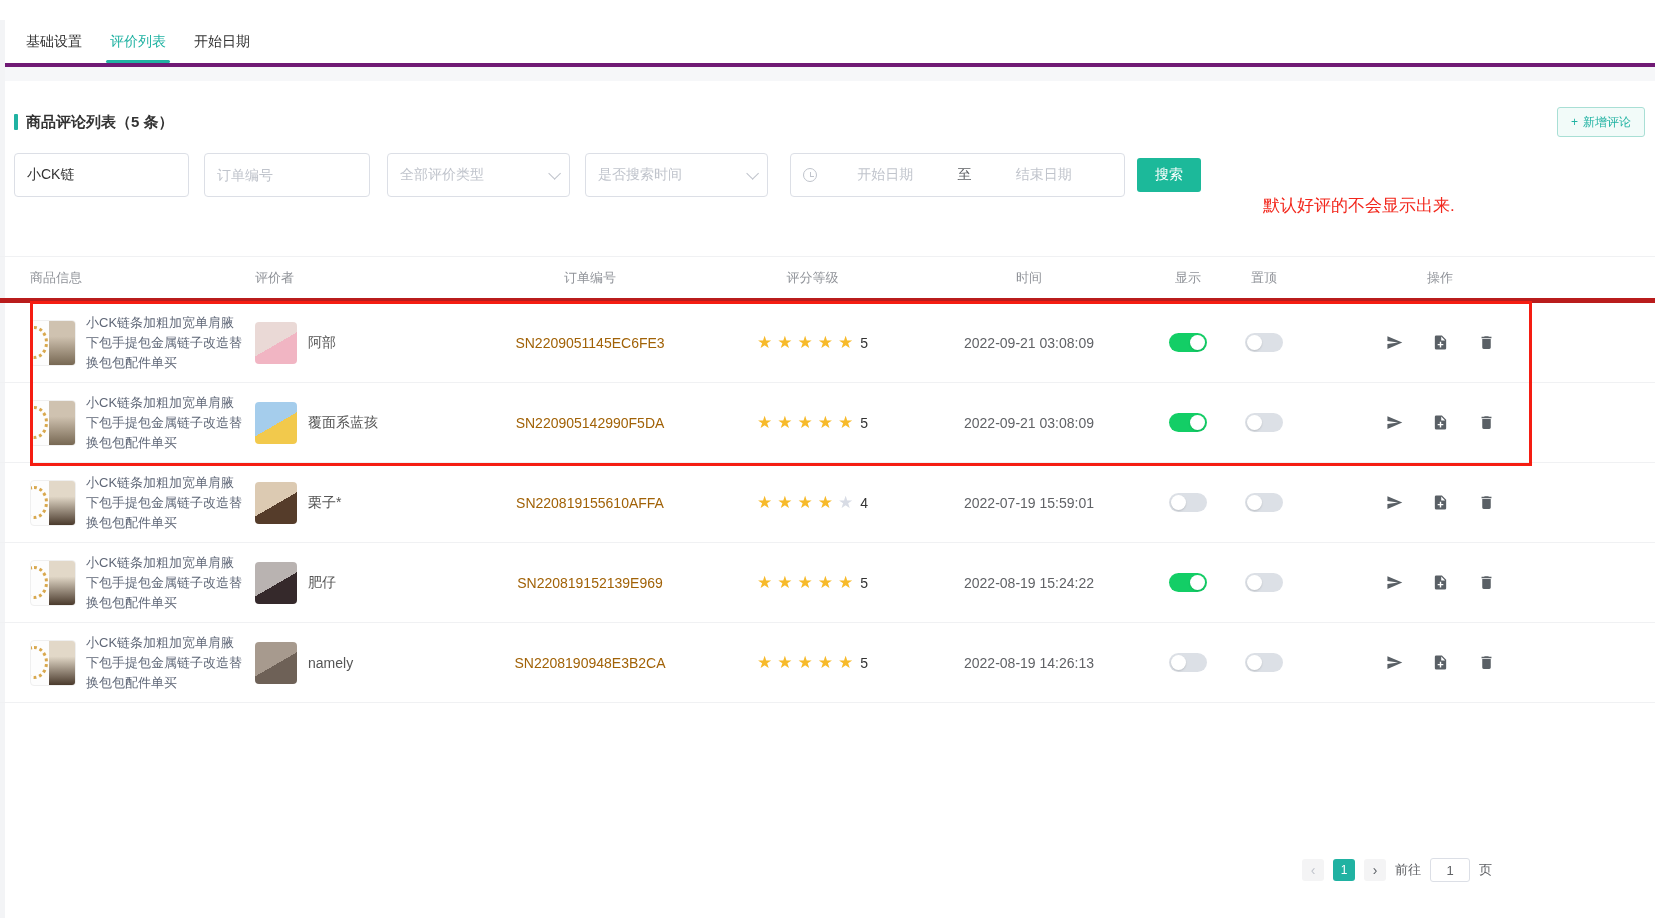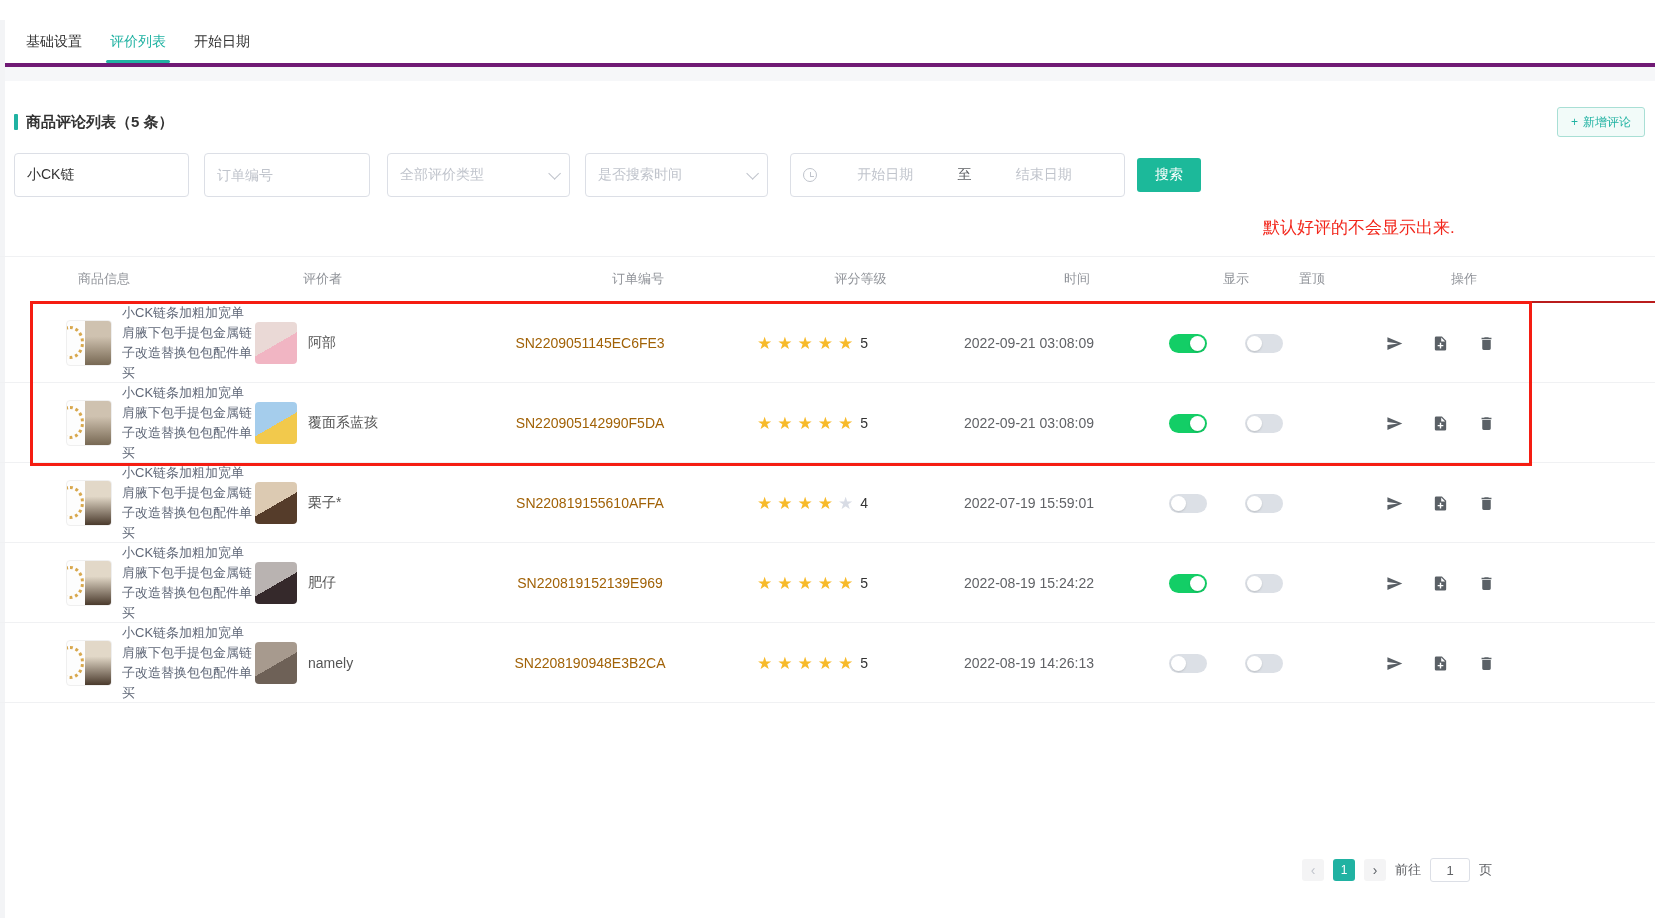--- a/index.html
+++ b/index.html
@@ -30,31 +30,31 @@
   .f-select { display:flex; align-items:center; justify-content:space-between; padding:0 12px; color:#c0c4cc; cursor:pointer; }
   .caret { width:9px; height:9px; border-right:1.5px solid #c0c4cc; border-bottom:1.5px solid #c0c4cc; transform:rotate(45deg) translateY(-3px); }
   .f-date { display:flex; align-items:center; padding:0 12px; color:#c0c4cc; cursor:pointer; }
   .clock { width:14px; height:14px; border:1px solid #c0c4cc; border-radius:50%; position:relative; flex:none; }
   .clock::after { content:''; position:absolute; left:6px; top:3px; width:1px; height:5px; background:#c0c4cc; }
   .clock::before { content:''; position:absolute; left:6px; top:7px; width:4px; height:1px; background:#c0c4cc; }
   .date-ph { flex:1; text-align:center; }
   .date-sep { color:#606266; padding:0 4px; }
   .search-btn { height:34px; width:64px; background:#1cb99a; color:#fff; font-size:14px; border:none; border-radius:3px; cursor:pointer; }
 
-  .annotation { position:absolute; left:1263px; top:196px; font-size:17px; color:#f2271c; white-space:nowrap; }
+  .annotation { position:absolute; left:1263px; top:174px; font-size:17px; color:#f2271c; white-space:nowrap; }
 
   
   .table { margin-top:59px; border-top:1px solid #f0f1f3; position:relative; }
   .grid { display:grid; grid-template-columns:225px 210px 250px 195px 238px 80px 72px 1fr; padding-left:30px; padding-right:75px; align-items:center; }
-  .thead { height:46px; font-size:13px; color:#909399; border-bottom:2px solid #b91c1c;margin-left:48px; }
+  .thead { height:46px; font-size:13px; color:#909399; border-bottom:5px solid #b91c1c; }
   .th-c { text-align:center; }
   .trow { height:80px; border-bottom:1px solid #f0f1f3; font-size:14px; color:#606266; }
   .cell-c { display:flex; justify-content:center; align-items:center; }
 
-  .col-product { display:flex; align-items:center; gap:10px;padding-left:36px; }
+  .col-product { display:flex; align-items:center; gap:10px; }
   .thumb { width:46px; height:46px; border-radius:4px; border:1px solid #efefef; background:#fdfdfd; position:relative; overflow:hidden; flex:none; }
   .thumb .chain { position:absolute; left:-11px; top:5px; width:28px; height:33px; border:3px dotted #d8a84e; border-radius:50%; }
   .thumb .photo { position:absolute; right:0; top:0; width:58%; height:100%; }
   .ptext { width:156px; font-size:13px; line-height:20px; color:#5f6777; }
 
   .col-reviewer { display:flex; align-items:center; gap:11px; }
   .avatar { width:42px; height:42px; border-radius:4px; flex:none; }
   .rname { font-size:14px; color:#555; }
 
   .order { color:#a16207; cursor:pointer; text-decoration:none; font-size:14px; }

